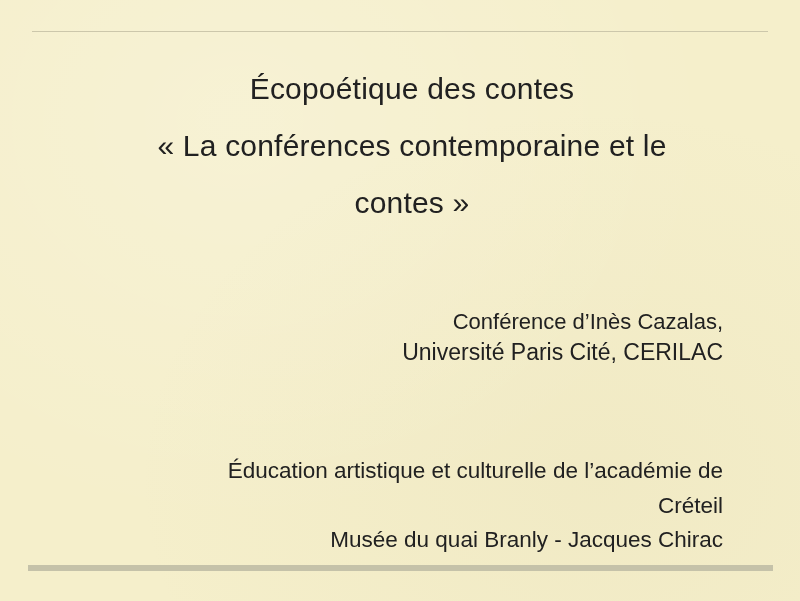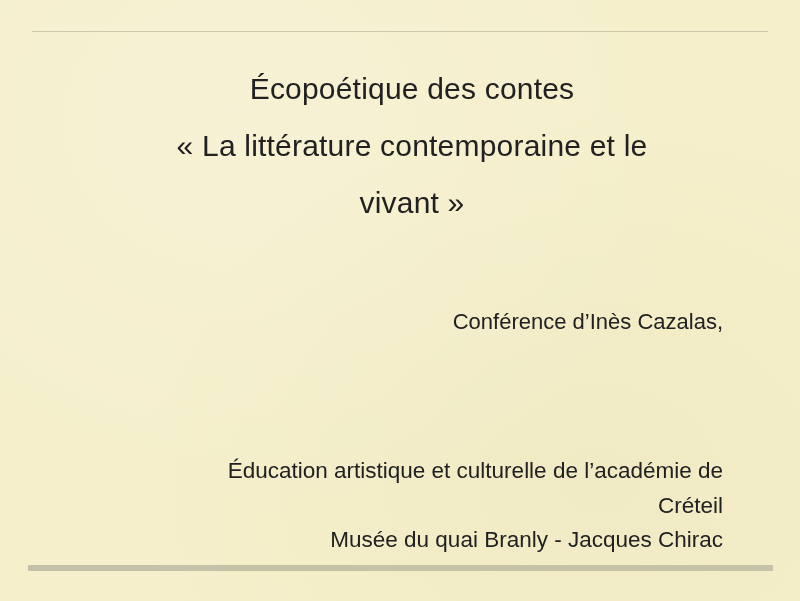--- a/index.html
+++ b/index.html
@@ -64,26 +64,27 @@
 </style>
 </head>
 <body>
 
 <div class="slide" style="background-color: rgb(245, 239, 203); color: rgb(33, 33, 33);">
 
   <div class="rule-top" style="background-color: rgb(204, 199, 171);"></div>
 
   <div class="title-block">
     <div class="txt">Écopoétique des contes</div>
-    <div class="txt">« La littérature contemporaine et le</div>
-    <div class="txt">vivant »</div>
+    <div class="txt">« La conférences contemporaine et le</div>
+    <div class="txt">contes »</div>
   </div>
 
   <div class="speaker-block">
     <div class="txt speaker-line-1">Conférence d’Inès Cazalas,</div>
+    <div class="txt speaker-line-3">Université Paris Cité, CERILAC</div>
   </div>
 
   <div class="venue-block">
     <div class="txt">Éducation artistique et culturelle de l’académie de</div>
     <div class="txt">Créteil</div>
     <div class="txt">Musée du quai Branly - Jacques Chirac</div>
   </div>
 
   <div class="rule-bottom" style="background-color: rgb(197, 194, 169);"></div>
 

